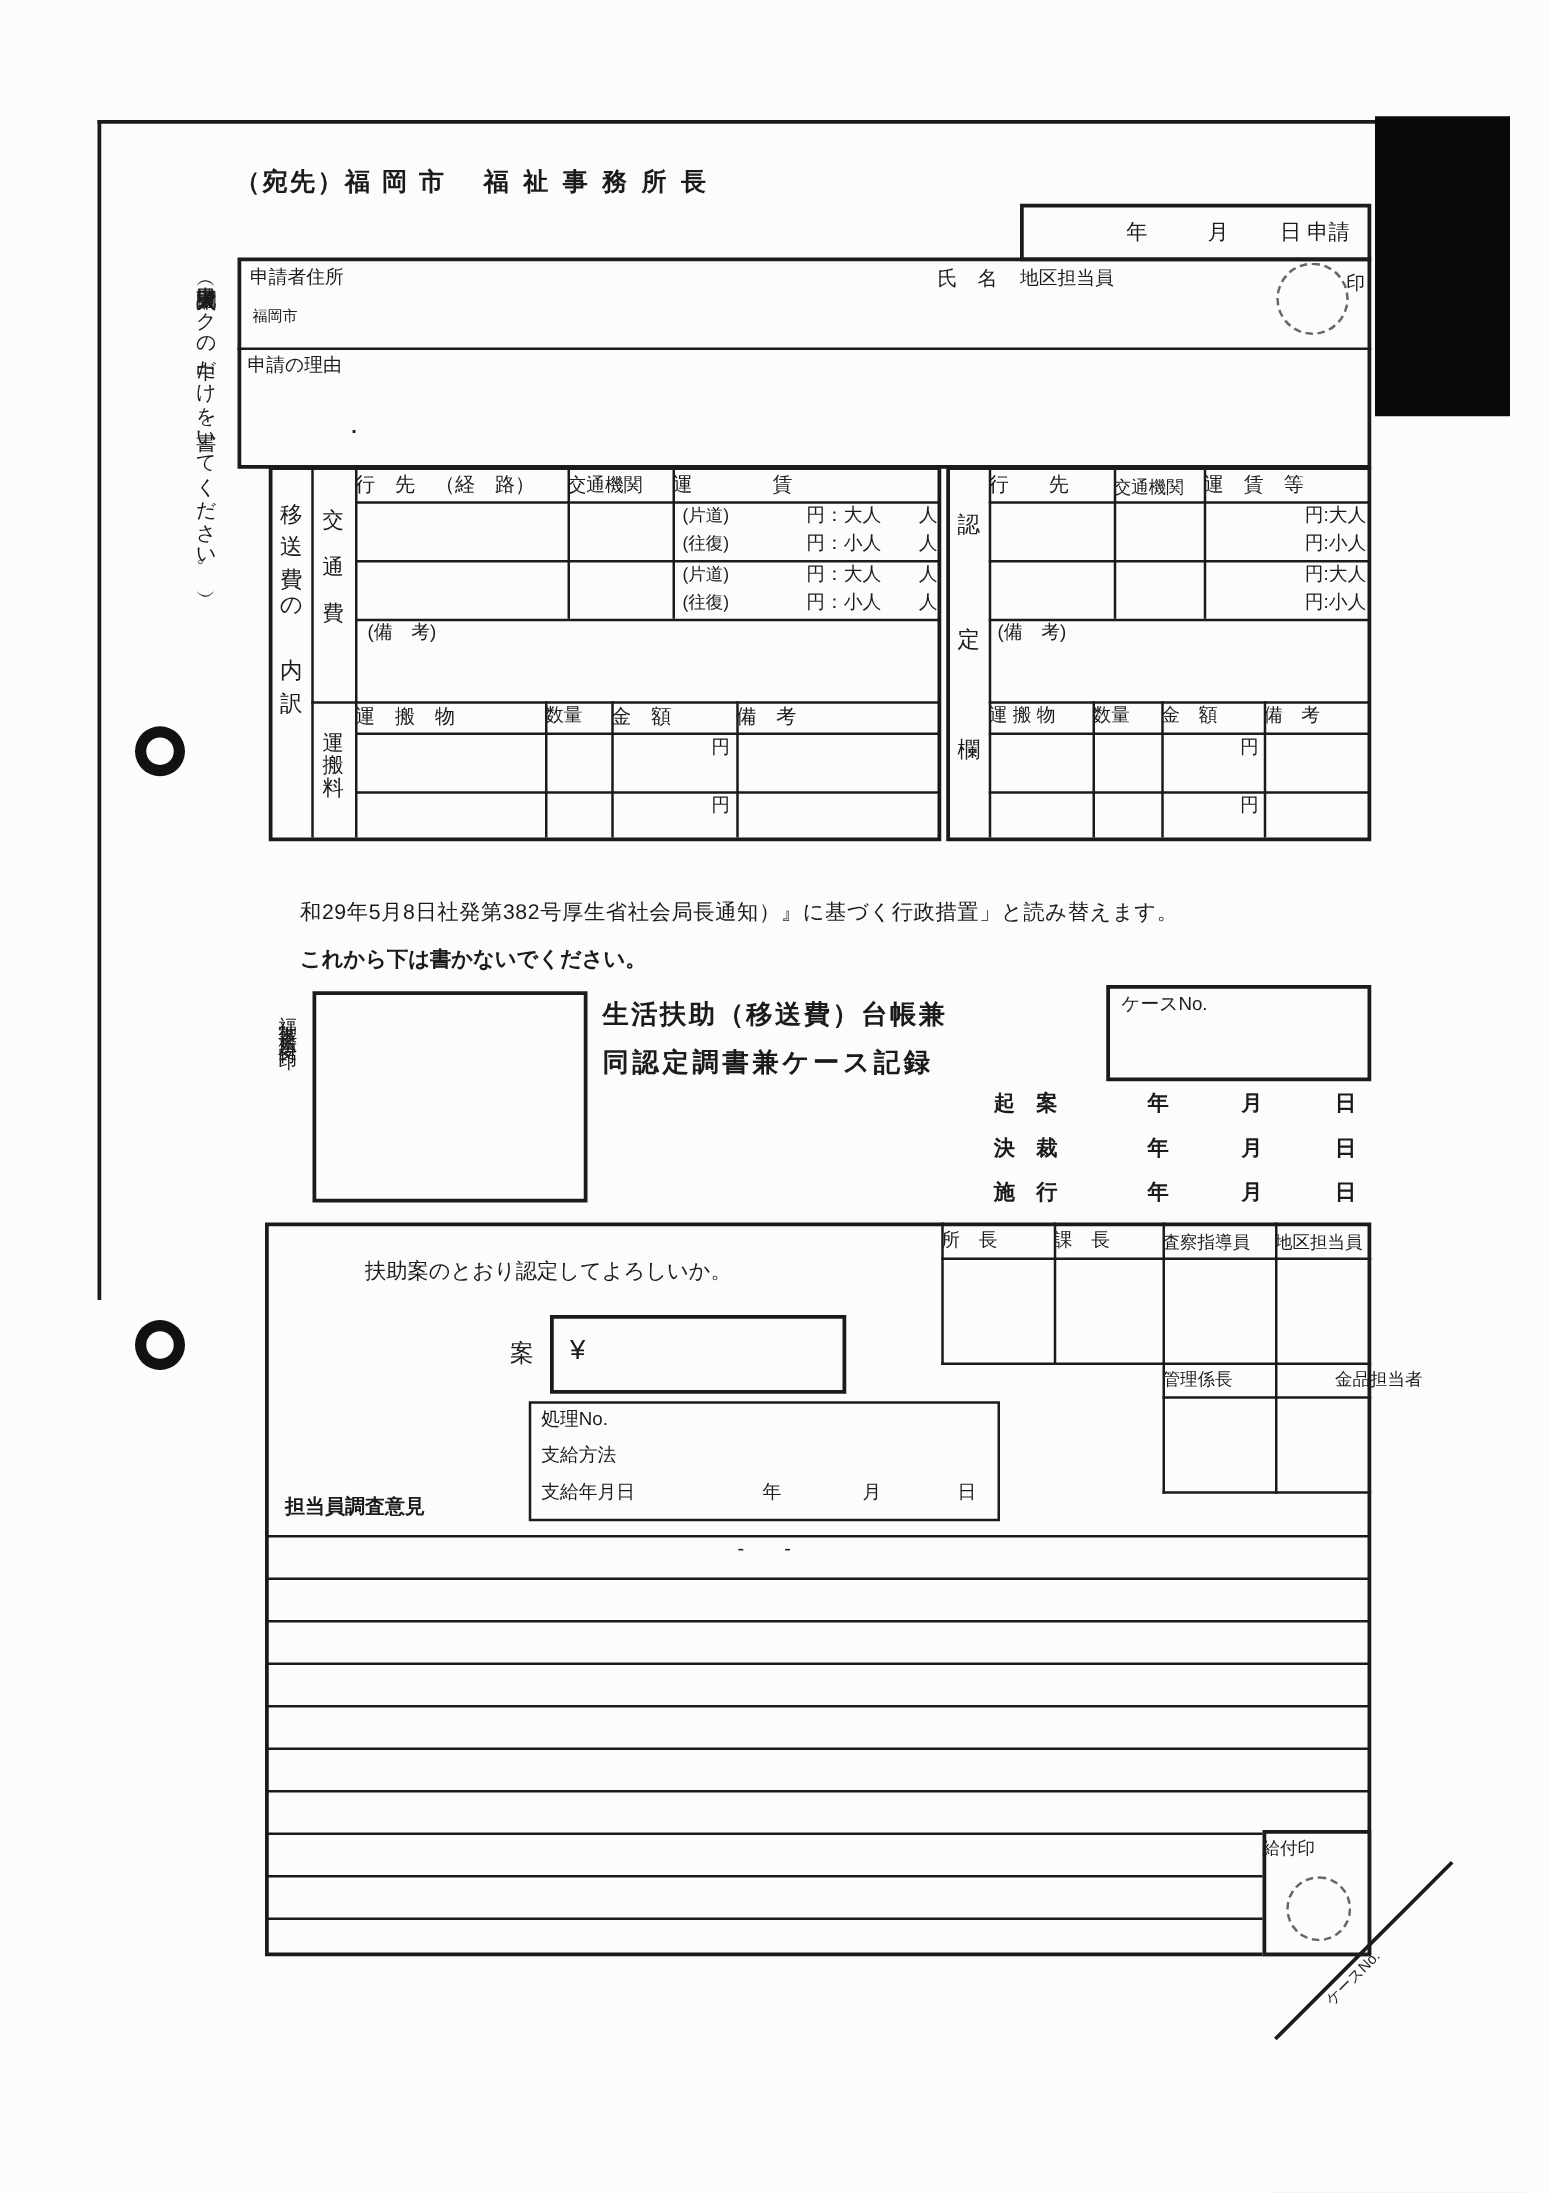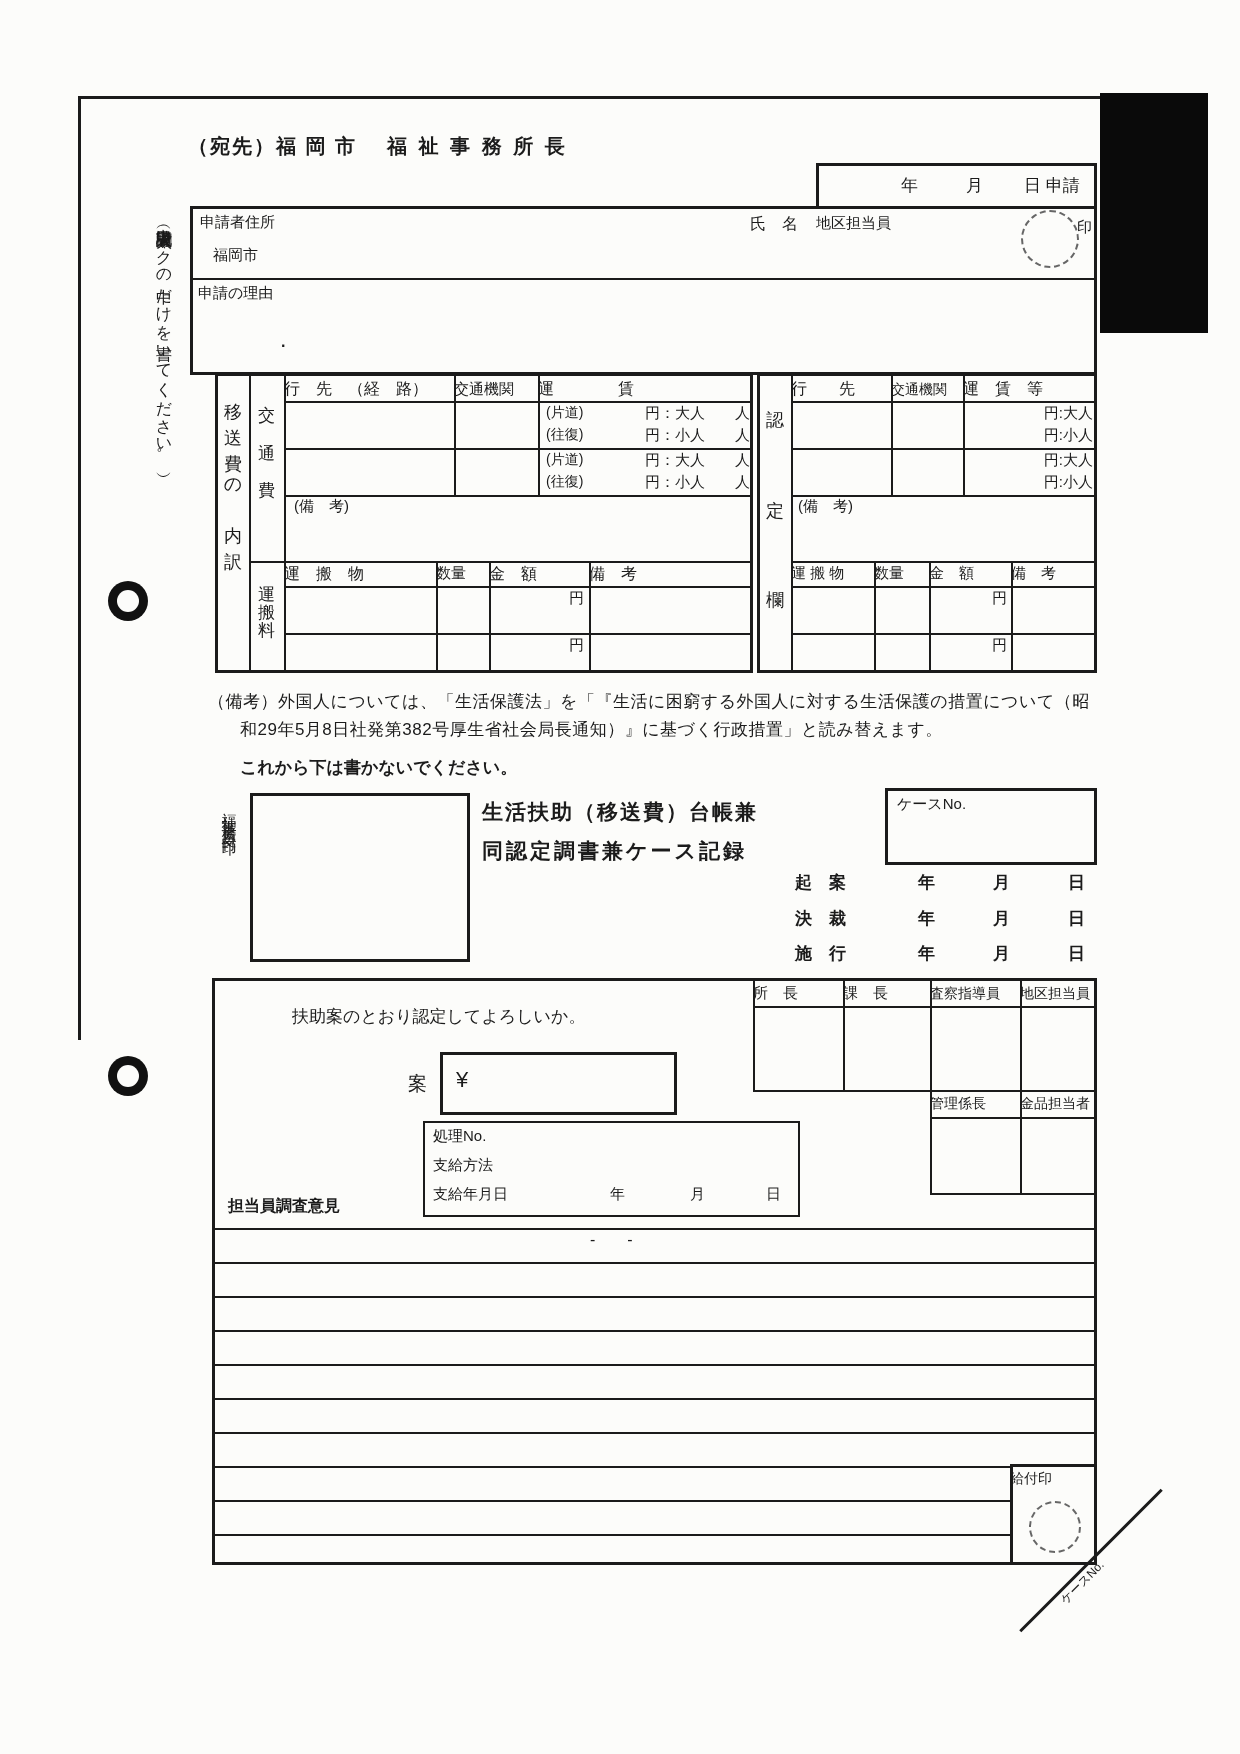--- a/index.html
+++ b/index.html
@@ -37,21 +37,21 @@
   <div class="bx" style="left:816px;top:163px;width:281px;height:46px;border-width:3px;"></div>
   <div class="t" style="left:901px;top:175px;font-size:17px;">年</div>
   <div class="t" style="left:966px;top:175px;font-size:17px;">月</div>
   <div class="t" style="left:1024px;top:175px;font-size:17px;">日 申請</div>
 
   <div class="vt" style="left:156px;top:216px;height:392px;font-size:16px;letter-spacing:0.5px;">申請者記入欄（太ワクの中だけを書いてください。）</div>
 
   <div class="bx" style="left:190px;top:206px;width:907px;height:169px;border-width:3px;"></div>
   <div class="ln" style="left:190px;top:278px;width:907px;height:2px;"></div>
   <div class="t" style="left:200px;top:213px;font-size:15px;">申請者住所</div>
-  <div class="t" style="left:213px;top:246px;font-size:15px;">福岡市</div>
+  <div class="t" style="left:202px;top:246px;font-size:12px;">福岡市</div>
   <div class="t" style="left:750px;top:214px;font-size:16px;">氏　名</div>
   <div class="t" style="left:816px;top:214px;font-size:15px;">地区担当員</div>
   <div class="circ" style="left:1021px;top:210px;width:54px;height:54px;"></div>
   <div class="t" style="left:1077px;top:218px;font-size:15px;">印</div>
   <div class="t" style="left:198px;top:284px;font-size:15px;">申請の理由</div>
   <div class="t" style="left:281px;top:332px;font-size:16px;font-weight:bold;">.</div>
 
   <div class="bx" style="left:215px;top:373px;width:538px;height:300px;border-width:3px;">
 
     <div class="ln" style="left:31px;top:0;width:2px;height:294px;"></div>
@@ -120,21 +120,20 @@
     <div class="t rt" style="left:203px;top:97px;width:130px;font-size:15px;">円:小人</div>
     <div class="t" style="left:38px;top:121px;font-size:15px;">(備　考)</div>
     <div class="t ctr" style="left:31px;top:188px;width:83px;font-size:15px;">運 搬 物</div>
     <div class="t ctr" style="left:114px;top:188px;width:55px;font-size:15px;">数量</div>
     <div class="t ctr" style="left:169px;top:188px;width:82px;font-size:15px;">金　額</div>
     <div class="t ctr" style="left:251px;top:188px;width:85px;font-size:15px;">備　考</div>
     <div class="t rt" style="left:169px;top:213px;width:78px;font-size:15px;">円</div>
     <div class="t rt" style="left:169px;top:260px;width:78px;font-size:15px;">円</div>
   </div>
 
-  <div class="t" style="left:208px;top:691px;font-size:17px;letter-spacing:0.5px;">（備考）外国人については、「生活保護法」を「『生活に困窮する外国人に対する生活保護の措置について（昭</div>
   <div class="t" style="left:240px;top:719px;font-size:17px;letter-spacing:0.5px;">和29年5月8日社発第382号厚生省社会局長通知）』に基づく行政措置」と読み替えます。</div>
 
   <div class="t" style="left:240px;top:757px;font-size:17px;font-weight:bold;">これから下は書かないでください。</div>
 
   <div class="vt" style="left:222px;top:801px;height:158px;font-size:15px;letter-spacing:4px;">福祉事務所受付印</div>
   <div class="bx" style="left:250px;top:793px;width:220px;height:169px;border-width:3px;"></div>
 
   <div class="t" style="left:482px;top:799px;font-size:21px;font-weight:bold;letter-spacing:2px;">生活扶助（移送費）台帳兼</div>
   <div class="t" style="left:482px;top:838px;font-size:21px;font-weight:bold;letter-spacing:3px;">同認定調書兼ケース記録</div>
 
@@ -173,21 +172,21 @@
   <div class="ln" style="left:1020px;top:978px;width:2px;height:217px;"></div>
   <div class="ln" style="left:753px;top:1006px;width:344px;height:2px;"></div>
   <div class="ln" style="left:753px;top:1090px;width:344px;height:2px;"></div>
   <div class="ln" style="left:930px;top:1117px;width:167px;height:2px;"></div>
   <div class="ln" style="left:930px;top:1193px;width:167px;height:2px;"></div>
   <div class="t ctr" style="left:753px;top:984px;width:90px;font-size:15px;">所　長</div>
   <div class="t ctr" style="left:843px;top:984px;width:87px;font-size:15px;">課　長</div>
   <div class="t ctr" style="left:930px;top:985px;width:90px;font-size:14px;">査察指導員</div>
   <div class="t ctr" style="left:1020px;top:985px;width:77px;font-size:14px;">地区担当員</div>
   <div class="t ctr" style="left:930px;top:1095px;width:90px;font-size:14px;">管理係長</div>
-  <div class="t ctr" style="left:1020px;top:1095px;width:77px;font-size:14px;">金品担当者</div>
+  <div class="t ctr" style="left:1020px;top:1095px;width:77px;font-size:14px;padding-left:48px;">金品担当者</div>
 
   <div class="t" style="left:252px;top:1006px;font-size:17px;margin-left:40px;">扶助案のとおり認定してよろしいか。</div>
   <div class="t" style="left:408px;top:1072px;font-size:19px;">案</div>
   <div class="bx" style="left:440px;top:1052px;width:237px;height:63px;border-width:3px;"></div>
   <div class="t" style="left:456px;top:1066px;font-size:22px;">¥</div>
 
   <div class="bx" style="left:423px;top:1121px;width:377px;height:96px;"></div>
   <div class="t" style="left:433px;top:1127px;font-size:15px;">処理No.</div>
   <div class="t" style="left:433px;top:1156px;font-size:15px;">支給方法</div>
   <div class="t" style="left:433px;top:1185px;font-size:15px;">支給年月日</div>

